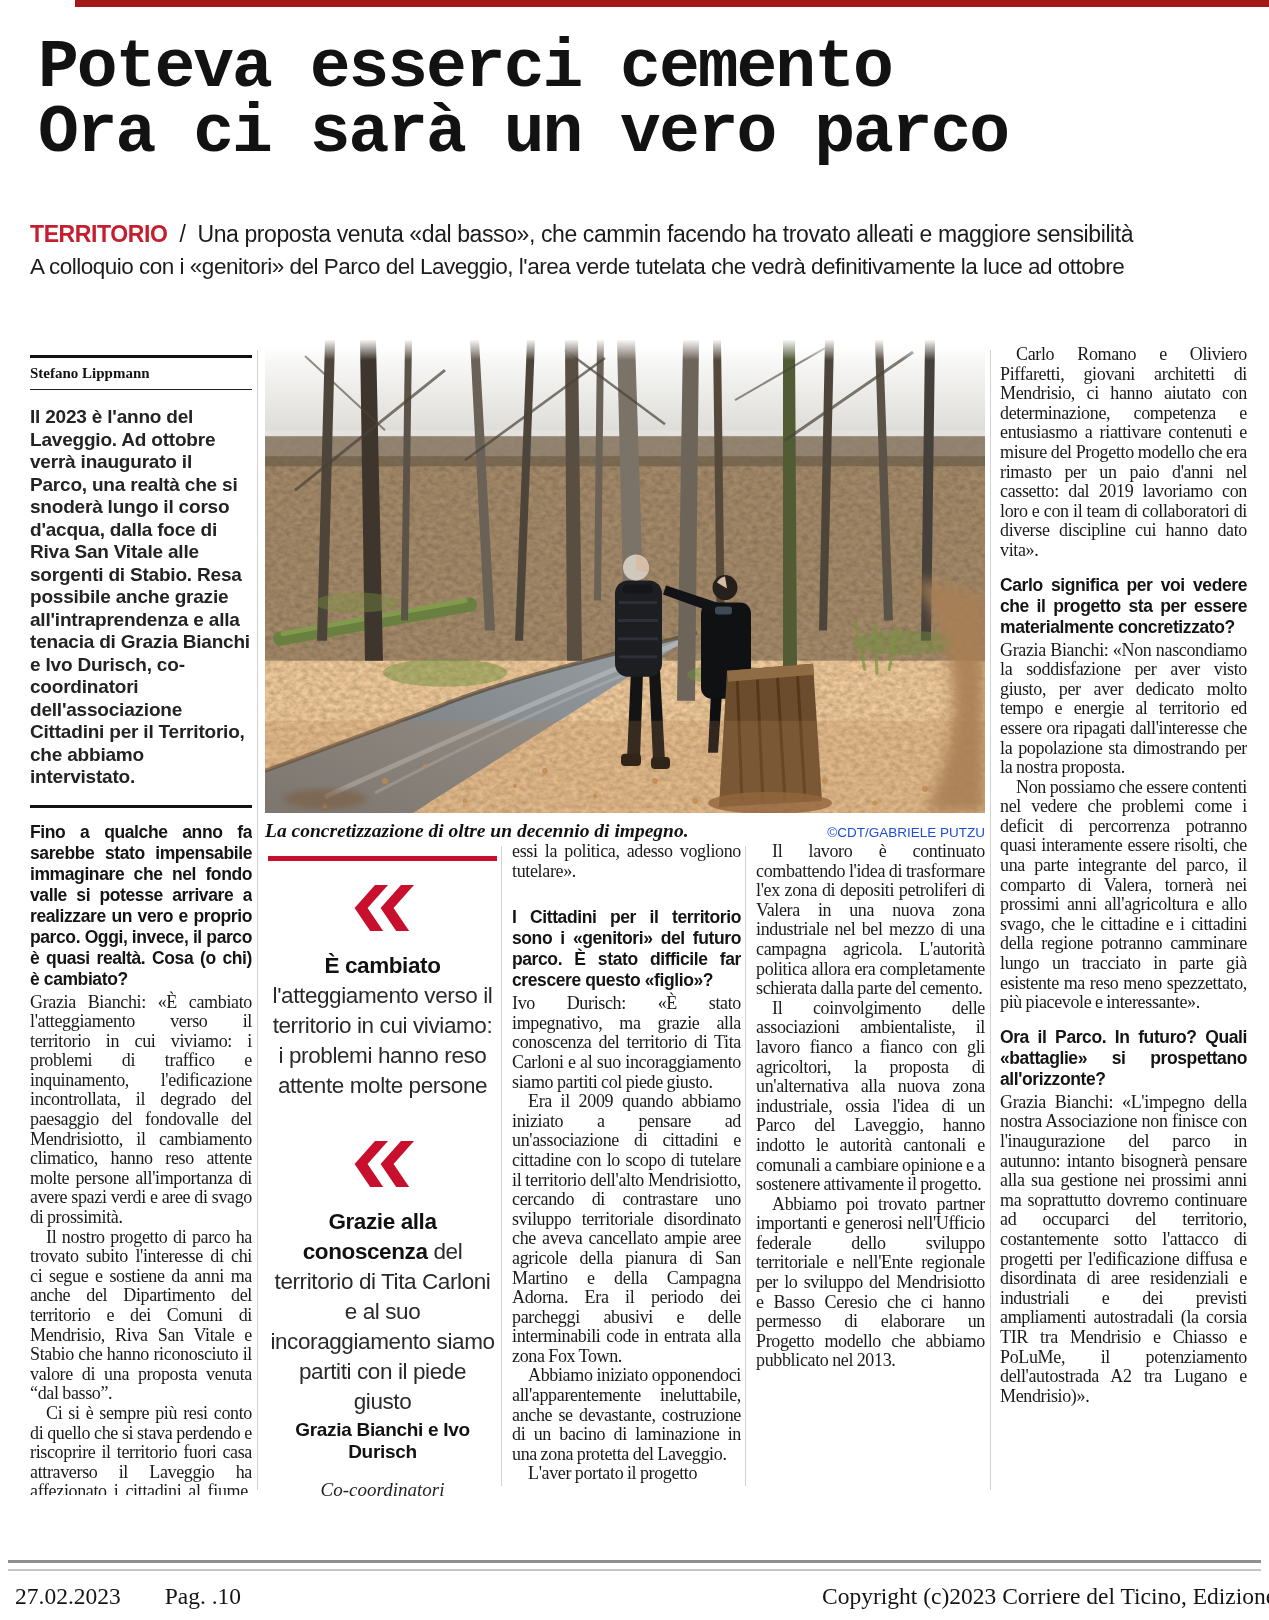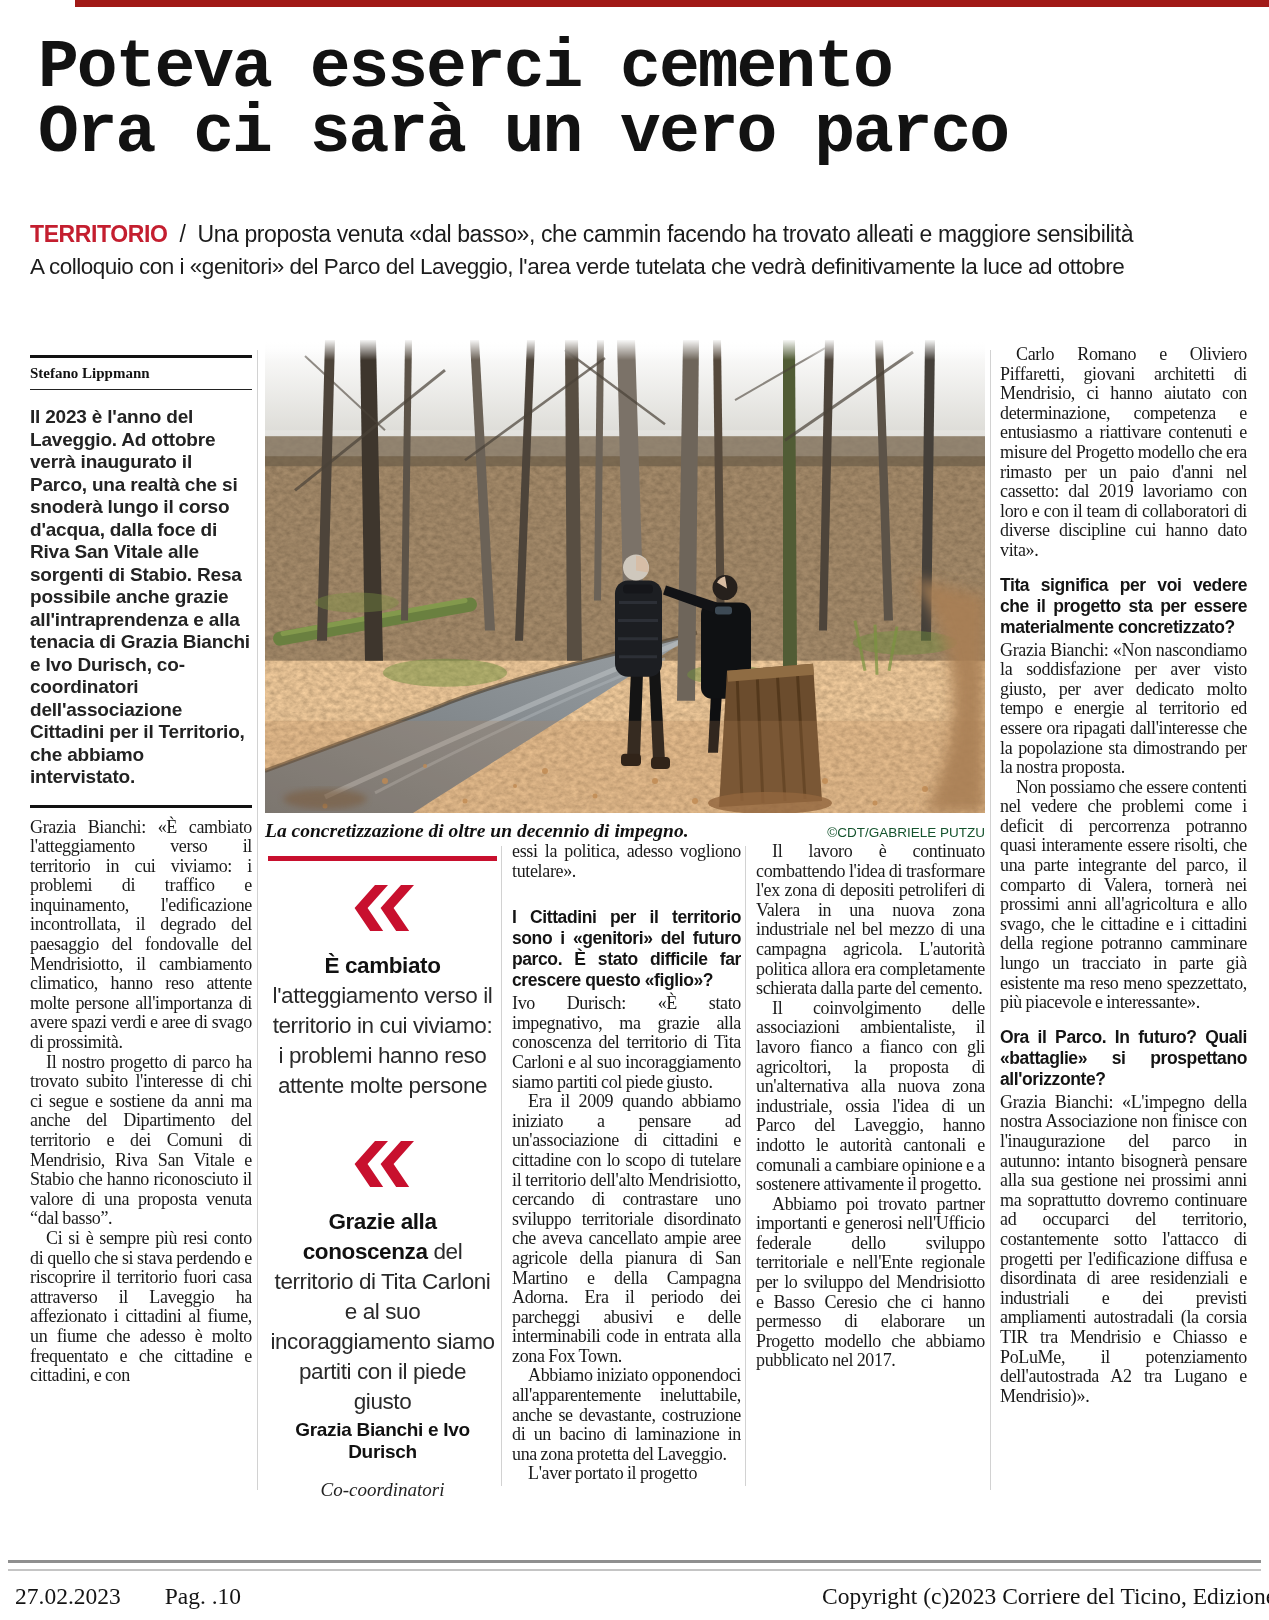--- a/index.html
+++ b/index.html
@@ -40,21 +40,21 @@
     -webkit-hyphens:auto;hyphens:auto;}
   .blk-pi{text-indent:16px;}
   .col3 > div > .blk-q{margin-top:26px;}
 
   .photo{position:absolute;left:265px;top:340px;width:720px;height:473px;}
   .photo svg{display:block;}
   .caption-row{position:absolute;left:265px;top:820px;width:720px;display:flex;
     justify-content:space-between;align-items:baseline;}
   .caption{font-family:"Liberation Serif",serif;font-style:italic;font-weight:700;
     font-size:19.5px;color:#111;}
-  .credit{font-family:"Liberation Sans",sans-serif;font-size:13.5px;color:#14532d;margin-left:18px;}
+  .credit{font-family:"Liberation Sans",sans-serif;font-size:13.5px;color:#1d4ed8;margin-left:18px;}
 
   .col2{position:absolute;left:268px;top:856px;width:229px;}
   .quote-rule{height:5px;background:#c8102e;margin-bottom:24px;}
   .quote-block{margin-bottom:40px;text-align:center;}
   .chev{margin-bottom:10px;}
   .quote-text{margin:6px 0 0;font-family:"Liberation Sans",sans-serif;font-size:22.5px;
     line-height:30px;letter-spacing:-.4px;color:#2a2a2a;}
   .q-lead{font-weight:700;color:#111;}
   .q-attr{font-family:"Liberation Sans",sans-serif;font-weight:700;font-size:19px;
     letter-spacing:-.3px;color:#111;margin-top:2px;}
@@ -94,20 +94,21 @@
 
   <div class="subtitle">A colloquio con i «genitori» del Parco del Laveggio, l'area verde tutelata che vedrà definitivamente la luce ad ottobre</div>
 
   <div class="col col1">
     <div class="rule-thick"></div>
     <div class="byline">Stefano Lippmann</div>
     <div class="rule-thin"></div>
     <p class="blk-lead">Il 2023 è l'anno del Laveggio. Ad ottobre verrà inaugurato il Parco, una realtà che si snoderà lungo il corso d'acqua, dalla foce di Riva San Vitale alle sorgenti di Stabio. Resa possibile anche grazie all'intraprendenza e alla tenacia di Grazia Bianchi e Ivo Durisch, co-coordinatori dell'associazione Cittadini per il Territorio, che abbiamo intervistato.</p>
     <div class="rule-thick2"></div>
     <div>
+        <p class="blk-q">Fino a qualche anno fa sarebbe stato impensabile immaginare che nel fondo valle si potesse arrivare a realizzare un vero e proprio parco. Oggi, invece, il parco è quasi realtà. Cosa (o chi) è cambiato?</p>
         <p class="blk-p">Grazia Bianchi: «È cambiato l'atteggiamento verso il territorio in cui viviamo: i problemi di traffico e inquinamento, l'edificazione incontrollata, il degrado del paesaggio del fondovalle del Mendrisiotto, il cambiamento climatico, hanno reso attente molte persone all'importanza di avere spazi verdi e aree di svago di prossimità.</p>
         <p class="blk-pi">Il nostro progetto di parco ha trovato subito l'interesse di chi ci segue e sostiene da anni ma anche del Dipartimento del territorio e dei Comuni di Mendrisio, Riva San Vitale e Stabio che hanno riconosciuto il valore di una proposta venuta “dal basso”.</p>
         <p class="blk-pi">Ci si è sempre più resi conto di quello che si stava perdendo e riscoprire il territorio fuori casa attraverso il Laveggio ha affezionato i cittadini al fiume, un fiume che adesso è molto frequentato e che cittadine e cittadini, e con</p>
       </div>
   </div>
 
   <div class="photo">
     <svg width="720" height="473" viewBox="0 0 720 472" preserveAspectRatio="none">
       <defs>
         <linearGradient id="sky" x1="0" y1="0" x2="0" y2="1">
@@ -267,27 +268,27 @@
         <p class="blk-p">Ivo Durisch: «È stato impegnativo, ma grazie alla conoscenza del territorio di Tita Carloni e al suo incoraggiamento siamo partiti col piede giusto.</p>
         <p class="blk-pi">Era il 2009 quando abbiamo iniziato a pensare ad un'associazione di cittadini e cittadine con lo scopo di tutelare il territorio dell'alto Mendrisiotto, cercando di contrastare uno sviluppo territoriale disordinato che aveva cancellato ampie aree agricole della pianura di San Martino e della Campagna Adorna. Era il periodo dei parcheggi abusivi e delle interminabili code in entrata alla zona Fox Town.</p>
         <p class="blk-pi">Abbiamo iniziato opponendoci all'apparentemente ineluttabile, anche se devastante, costruzione di un bacino di laminazione in una zona protetta del Laveggio.</p>
         <p class="blk-pi">L'aver portato il progetto</p>
       </div>
   </div>
   <div class="col col4">
     <div>
         <p class="blk-pi">Il lavoro è continuato combattendo l'idea di trasformare l'ex zona di depositi petroliferi di Valera in una nuova zona industriale nel bel mezzo di una campagna agricola. L'autorità politica allora era completamente schierata dalla parte del cemento.</p>
         <p class="blk-pi">Il coinvolgimento delle associazioni ambientaliste, il lavoro fianco a fianco con gli agricoltori, la proposta di un'alternativa alla nuova zona industriale, ossia l'idea di un Parco del Laveggio, hanno indotto le autorità cantonali e comunali a cambiare opinione e a sostenere attivamente il progetto.</p>
-        <p class="blk-pi">Abbiamo poi trovato partner importanti e generosi nell'Ufficio federale dello sviluppo territoriale e nell'Ente regionale per lo sviluppo del Mendrisiotto e Basso Ceresio che ci hanno permesso di elaborare un Progetto modello che abbiamo pubblicato nel 2017.</p>
+        <p class="blk-pi">Abbiamo poi trovato partner importanti e generosi nell'Ufficio federale dello sviluppo territoriale e nell'Ente regionale per lo sviluppo del Mendrisiotto e Basso Ceresio che ci hanno permesso di elaborare un Progetto modello che abbiamo pubblicato nel 2013.</p>
       </div>
   </div>
   <div class="col col5">
     <div>
         <p class="blk-pi">Carlo Romano e Oliviero Piffaretti, giovani architetti di Mendrisio, ci hanno aiutato con determinazione, competenza e entusiasmo a riattivare contenuti e misure del Progetto modello che era rimasto per un paio d'anni nel cassetto: dal 2019 lavoriamo con loro e con il team di collaboratori di diverse discipline cui hanno dato vita».</p>
-        <p class="blk-q">Tita significa per voi vedere che il progetto sta per essere materialmente concretizzato?</p>
+        <p class="blk-q">Carlo significa per voi vedere che il progetto sta per essere materialmente concretizzato?</p>
         <p class="blk-p">Grazia Bianchi: «Non nascondiamo la soddisfazione per aver visto giusto, per aver dedicato molto tempo e energie al territorio ed essere ora ripagati dall'interesse che la popolazione sta dimostrando per la nostra proposta.</p>
         <p class="blk-pi">Non possiamo che essere contenti nel vedere che problemi come i deficit di percorrenza potranno quasi interamente essere risolti, che una parte integrante del parco, il comparto di Valera, tornerà nei prossimi anni all'agricoltura e allo svago, che le cittadine e i cittadini della regione potranno camminare lungo un tracciato in parte già esistente ma reso meno spezzettato, più piacevole e interessante».</p>
         <p class="blk-q">Ora il Parco. In futuro? Quali «battaglie» si prospettano all'orizzonte?</p>
         <p class="blk-p">Grazia Bianchi: «L'impegno della nostra Associazione non finisce con l'inaugurazione del parco in autunno: intanto bisognerà pensare alla sua gestione nei prossimi anni ma soprattutto dovremo continuare ad occuparci del territorio, costantemente sotto l'attacco di progetti per l'edificazione diffusa e disordinata di aree residenziali e industriali e dei previsti ampliamenti autostradali (la corsia TIR tra Mendrisio e Chiasso e PoLuMe, il potenziamento dell'autostrada A2 tra Lugano e Mendrisio)».</p>
       </div>
   </div>
 
   <div class="vdiv vdiv1"></div>
   <div class="vdiv vdiv2"></div>
   <div class="vdiv vdiv3"></div>

